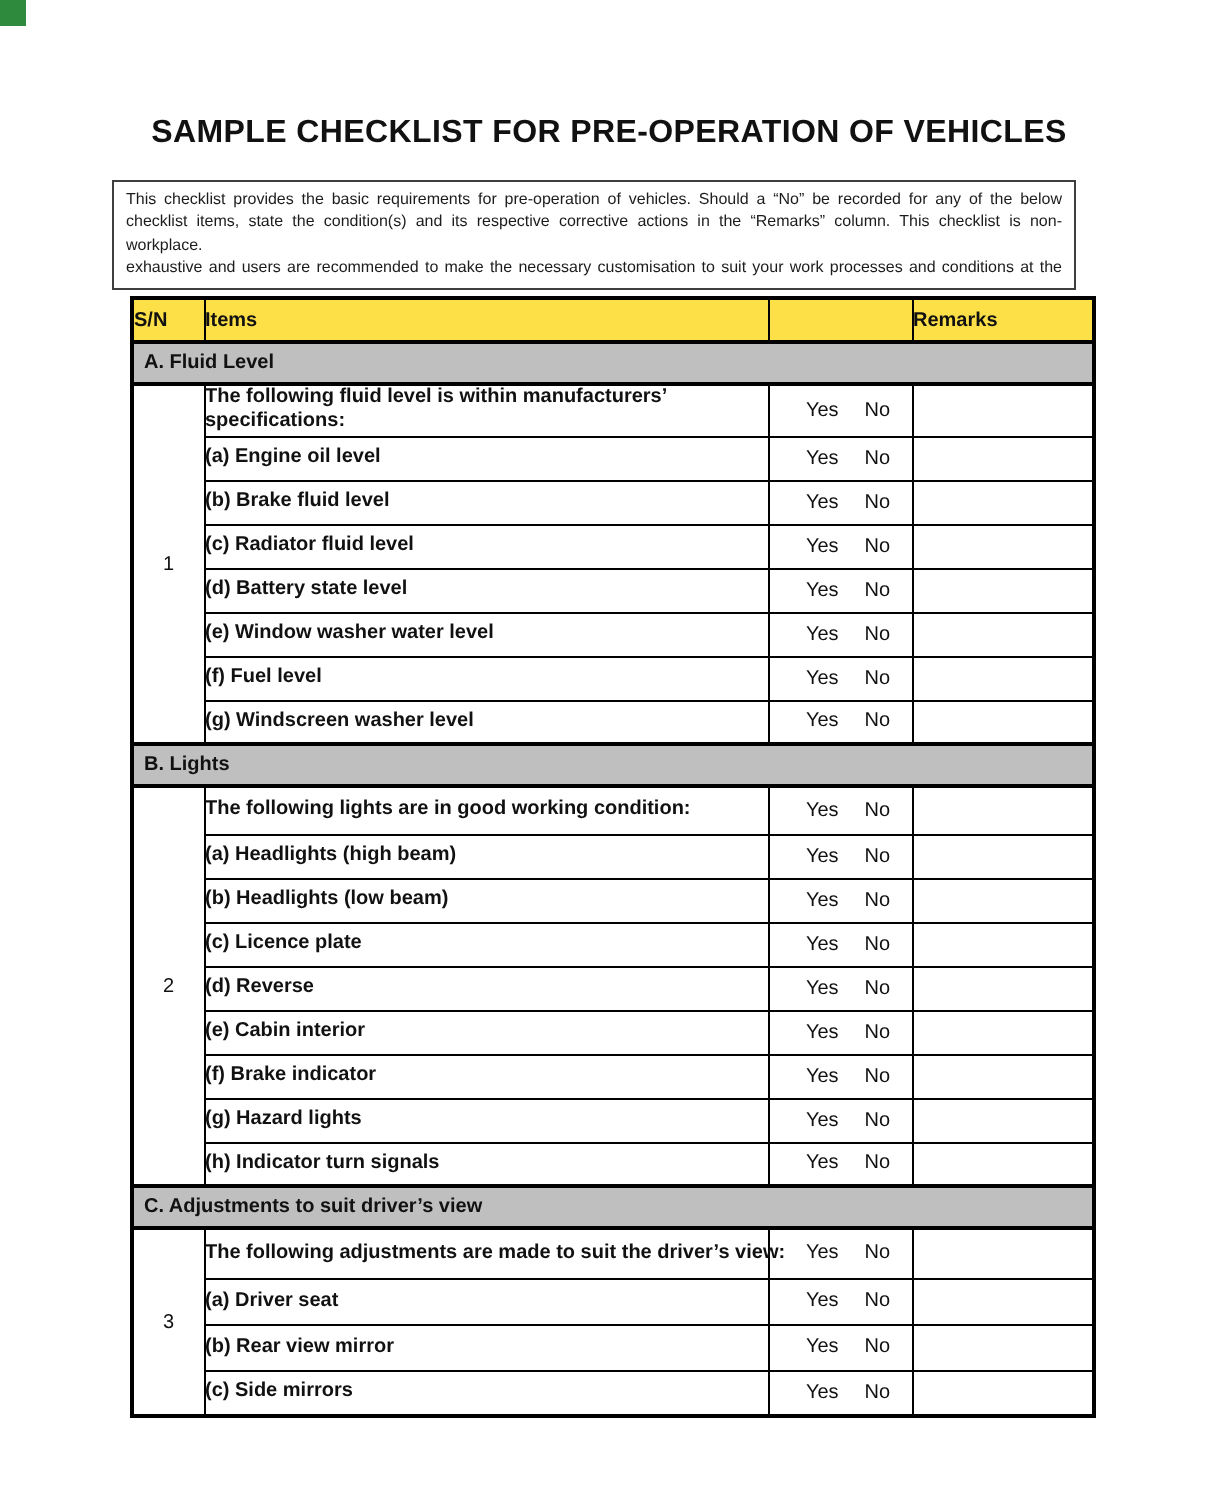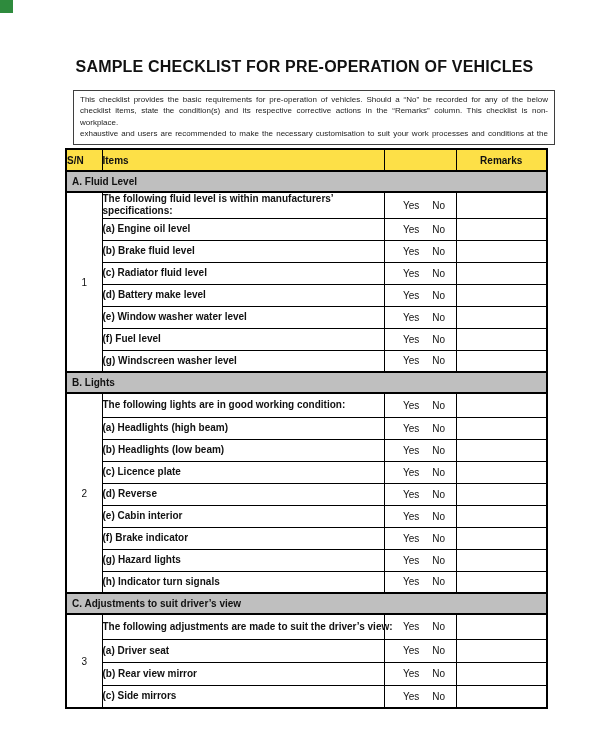--- a/index.html
+++ b/index.html
@@ -17,21 +17,21 @@
     width: 13px; height: 13px;
     background: #2e8b3d;
   }
   .doc-title {
     position: absolute; top: 58px; left: 0; width: 609px;
     text-align: center;
     font-size: 16px; font-weight: bold;
     letter-spacing: 0.2px;
   }
   .intro-box {
-    position: absolute; top: 90px; left: 73px; width: 482px;
+    position: absolute; top: 90px; left: 56px; width: 482px;
     border: 1px solid #3f3f3f;
     padding: 3px 6px 4px 6px;
     background: #ffffff;
   }
   .intro-line {
     font-size: 8px; line-height: 11.4px;
     white-space: nowrap;
     text-align: justify;
     text-align-last: justify;
     color: #1c1c1c;
@@ -53,21 +53,21 @@
     overflow: visible;
   }
   tr.head-row { height: 22px; }
   tr.head-row td {
     background: #fde047;
     font-weight: bold;
     border-bottom-width: 2px;
   }
   td.h-sn { padding-left: 5px; }
   td.h-items { padding-left: 5px; margin-left: 44px; }
-  td.h-remarks { text-align: center; }
+  td.h-remarks { text-align: left; }
 
   tr.section-row { height: 21px; margin-top: 28px; }
   tr.section-row td {
     background: #bfbfbf;
     font-weight: bold;
     padding-left: 5px;
     border-top-width: 2px;
     border-bottom-width: 2px;
   }
 
@@ -162,21 +162,21 @@
     <td class="item-cell">(c) Radiator fluid level</td>
     <td class="yn-cell">
           <div class="yn">
             <span>Yes</span>
             <span>No</span>
           </div>
         </td>
     <td class="remarks-cell"></td>
   </tr>
   <tr class="rh22">
-    <td class="item-cell">(d) Battery make level</td>
+    <td class="item-cell">(d) Battery state level</td>
     <td class="yn-cell">
           <div class="yn">
             <span>Yes</span>
             <span>No</span>
           </div>
         </td>
     <td class="remarks-cell"></td>
   </tr>
   <tr class="rh22">
     <td class="item-cell">(e) Window washer water level</td>

